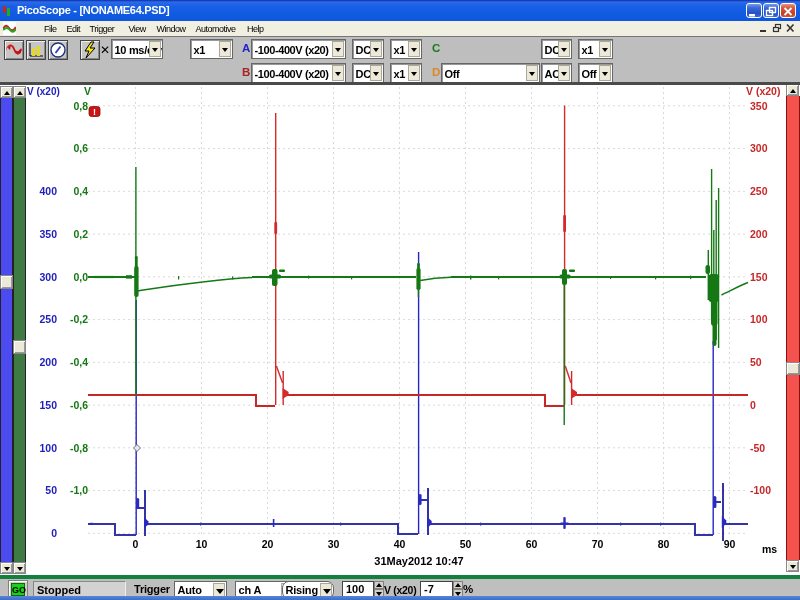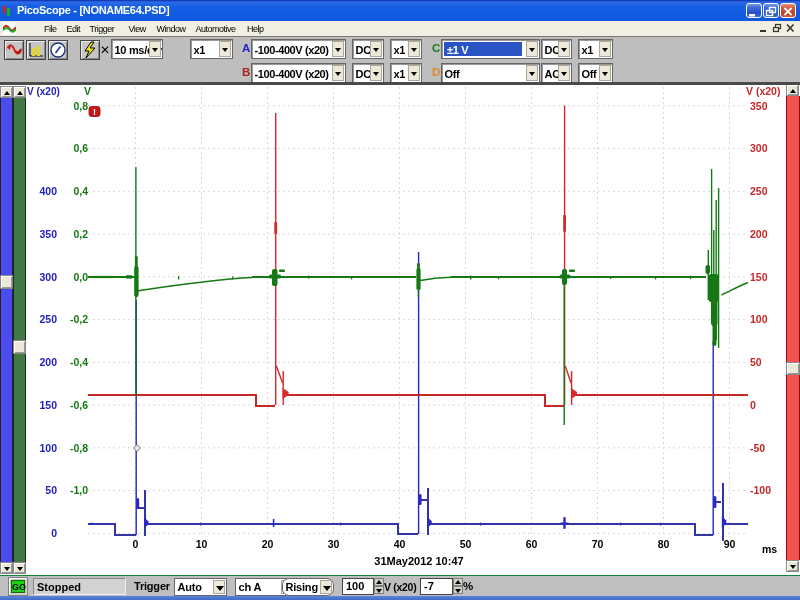--- a/index.html
+++ b/index.html
@@ -32,21 +32,21 @@
 .chlabel { position:absolute; font-size:11.5px; font-weight:bold; }
 
 #content { position:absolute; left:0; top:83px; width:800px; height:492px; background:#fff; }
 .sbar { position:absolute; }
 .sbtn { position:absolute; width:13px; height:12px; background:#ece9d8; border:1px solid #888;
   box-shadow:inset 1px 1px 0 #fff, inset -1px -1px 0 #999; }
 .tri-up:after { content:""; position:absolute; left:2.5px; top:3.5px; border:3px solid transparent; border-bottom:4px solid #000; border-top:0; }
 .tri-dn:after { content:""; position:absolute; left:2.5px; top:4px; border:3px solid transparent; border-top:4px solid #000; border-bottom:0; }
 .thumb { position:absolute; background:#ece9d8; border:1px solid #888; box-shadow:inset 1px 1px 0 #fff, inset -1px -1px 0 #999; }
 
-#statusbar { position:absolute; left:0; top:575px; width:800px; height:21px; background:#bfbfbf; border-top:1px solid #15803d; }
+#statusbar { position:absolute; left:0; top:575px; width:800px; height:21px; background:#bfbfbf; border-top:4px solid #15803d; }
 #bottomedge { position:absolute; left:0; top:596px; width:800px; height:4px; background:linear-gradient(180deg,#5a86d8,#3d6cc8); }
 .slabel { position:absolute; font-size:11.5px; font-weight:bold; color:#000; letter-spacing:-0.2px; }
 .scombo { position:absolute; height:18px; background:#fff; border:1px solid #666; font-size:11px; font-weight:bold; letter-spacing:-0.2px; }
 .scombo .ctext { position:absolute; left:2.5px; top:2px; white-space:nowrap; }
 .scombo .carr { position:absolute; right:1px; top:1px; bottom:1px; width:12px; background:#ece9d8; border:1px solid #aca899; }
 .scombo .carr:after { content:""; position:absolute; left:2px; top:5px; border:4px solid transparent; border-top:5px solid #000; }
 .spinbox { position:absolute; height:17px; background:#fff; border:1px solid #444; font-size:11px; font-weight:bold; }
 .spinner { position:absolute; width:10px; height:17px; }
 .spinner .up, .spinner .dn { position:absolute; left:0; width:10px; height:8px; background:#d4d0c8; border:1px solid #808080; }
 .spinner .up { top:0; } .spinner .dn { top:8px; }
@@ -144,25 +144,20 @@
       </div>
     <div class="combo" style="left:352px;top:2px;width:32px;">
         <div class="ctext">DC</div>
         <div class="carr"></div>
       </div>
     <div class="combo" style="left:390px;top:2px;width:32px;">
         <div class="ctext">x1</div>
         <div class="carr"></div>
       </div>
     <div class="chlabel" style="left:432px;top:5px;color:#1a7a1a;">C</div>
-    <div class="combo" style="left:441px;top:2px;width:99px;">
-        <div style="position:absolute;left:2px;top:2px;right:17px;bottom:2px;background:#2a53c4;"></div>
-        <div class="ctext" style="color:#fff;left:5px;">±1 V</div>
-        <div class="carr"></div>
-      </div>
     <div class="combo" style="left:541px;top:2px;width:31px;">
         <div class="ctext">DC</div>
         <div class="carr"></div>
       </div>
     <div class="combo" style="left:578px;top:2px;width:35px;">
         <div class="ctext">x1</div>
         <div class="carr"></div>
       </div>
 
     <div class="chlabel" style="left:242px;top:29px;color:#aa2222;">B</div>

